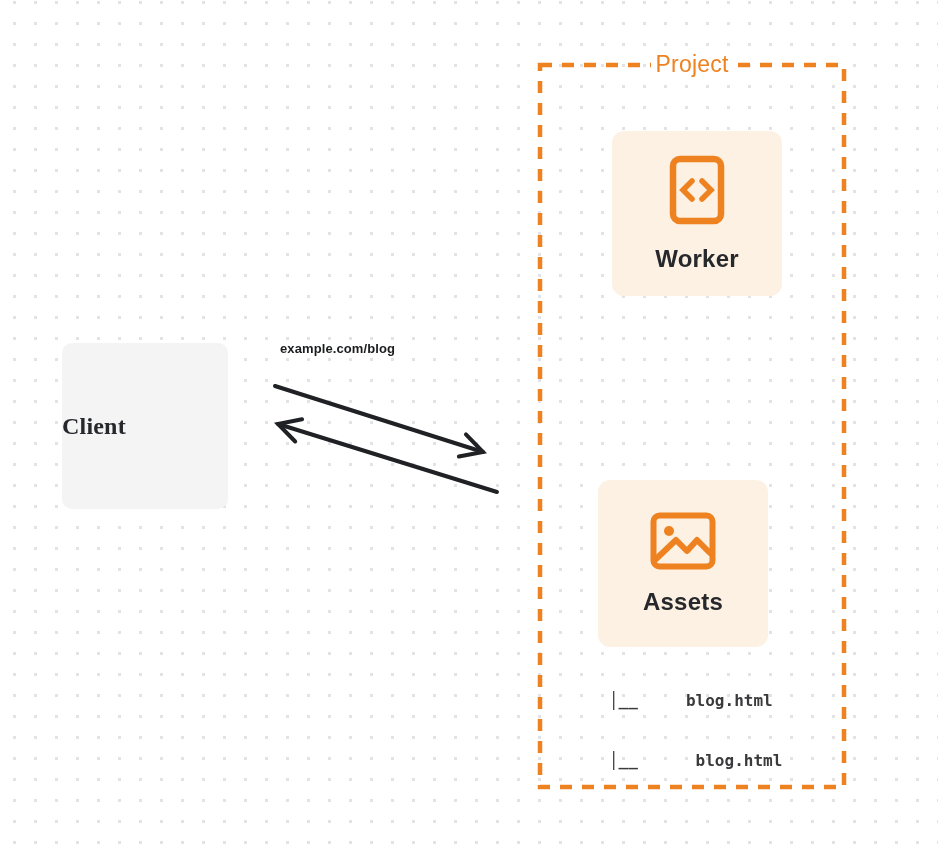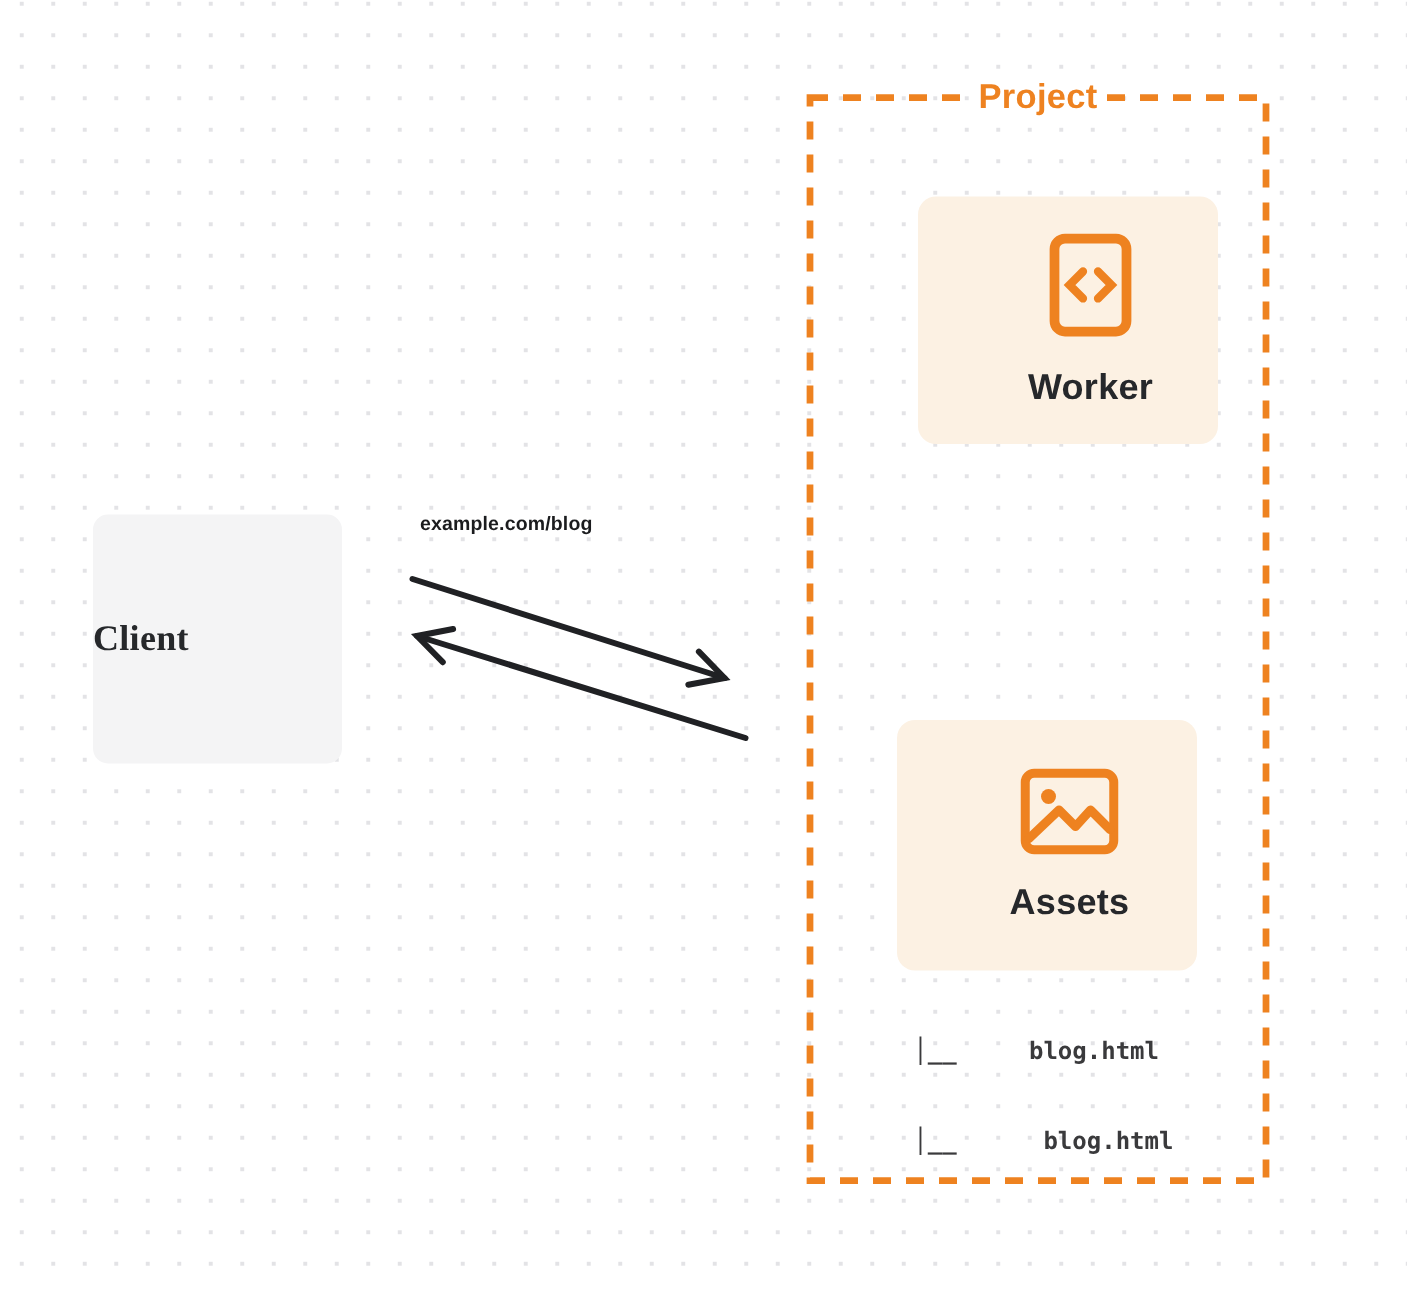--- a/index.html
+++ b/index.html
@@ -31,29 +31,28 @@
   .request-label{
     position:absolute;z-index:2;left:280px;top:341px;
     font-size:13px;font-weight:700;color:#1B1C1E;letter-spacing:0.1px;
   }
   .project-label{
     position:absolute;z-index:3;left:540px;top:51px;width:304px;
     text-align:center;
   }
   .project-label span{
     display:inline-block;background:#ffffff;padding:0 5px;
-    font-size:23px;font-weight:700;color:var(--accent,#EE8220);
+    font-size:23px;font-weight:400;color:var(--accent,#EE8220);
     letter-spacing:0.2px;
   }
   .card{
     position:absolute;z-index:2;
     display:flex;flex-direction:column;align-items:center;justify-content:center;
     background:var(--card-bg,#FCF1E3);
     border-radius:12px;
-    padding-left:30px;
   }
   .card.worker{left:612px;top:131px;width:170px;height:165px;gap:20px;}
   .card.assets{left:598px;top:480px;width:170px;height:167px;gap:18px;}
   .file-tree{
     position:absolute;z-index:2;left:580px;top:651px;
     font-family:"DejaVu Sans Mono","Liberation Mono",monospace;
     font-size:16px;line-height:20px;font-weight:700;color:#3A3A3C;
     white-space:pre;
   }
 </style>

